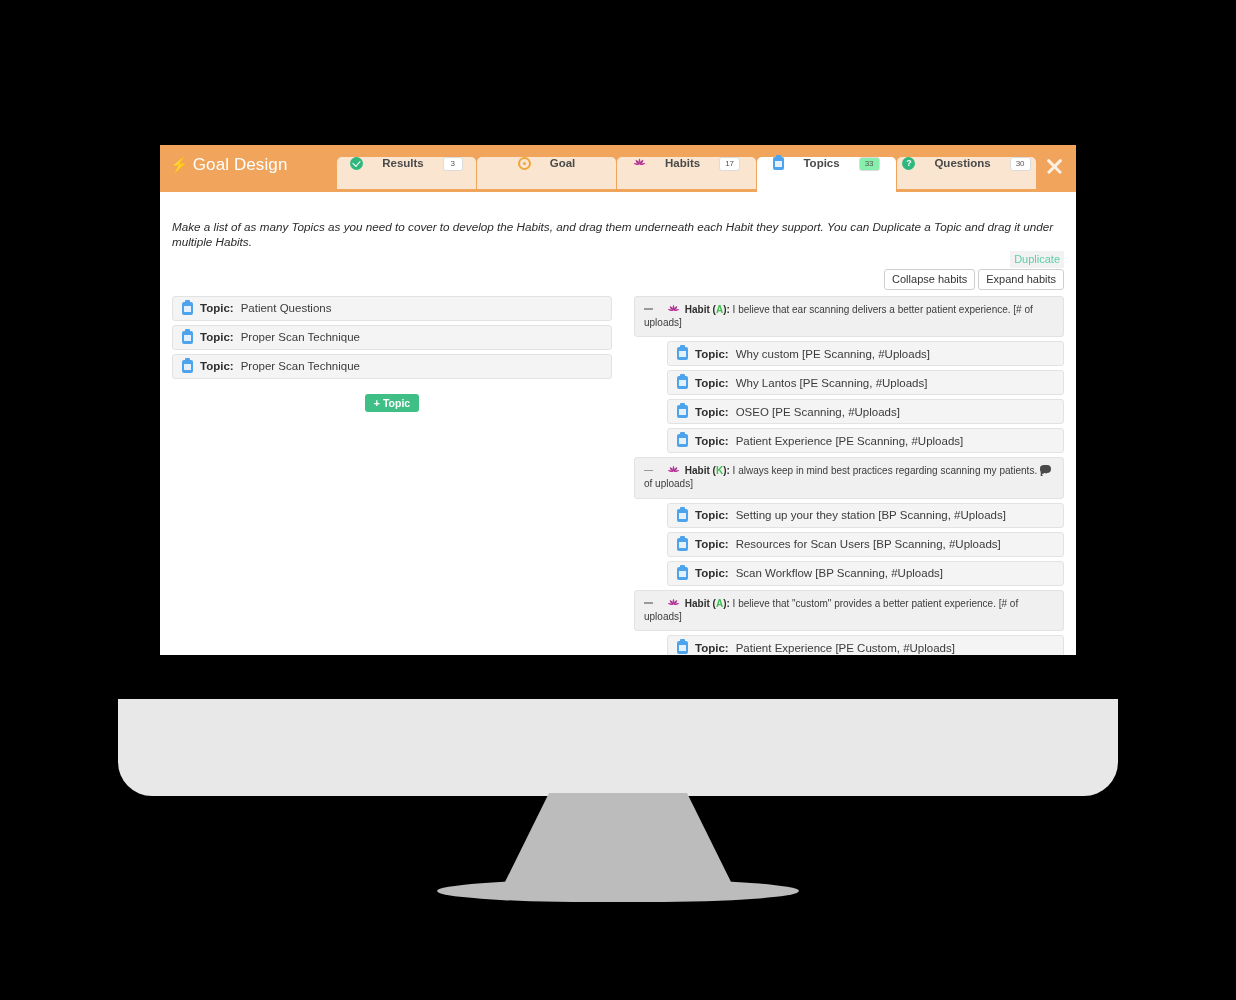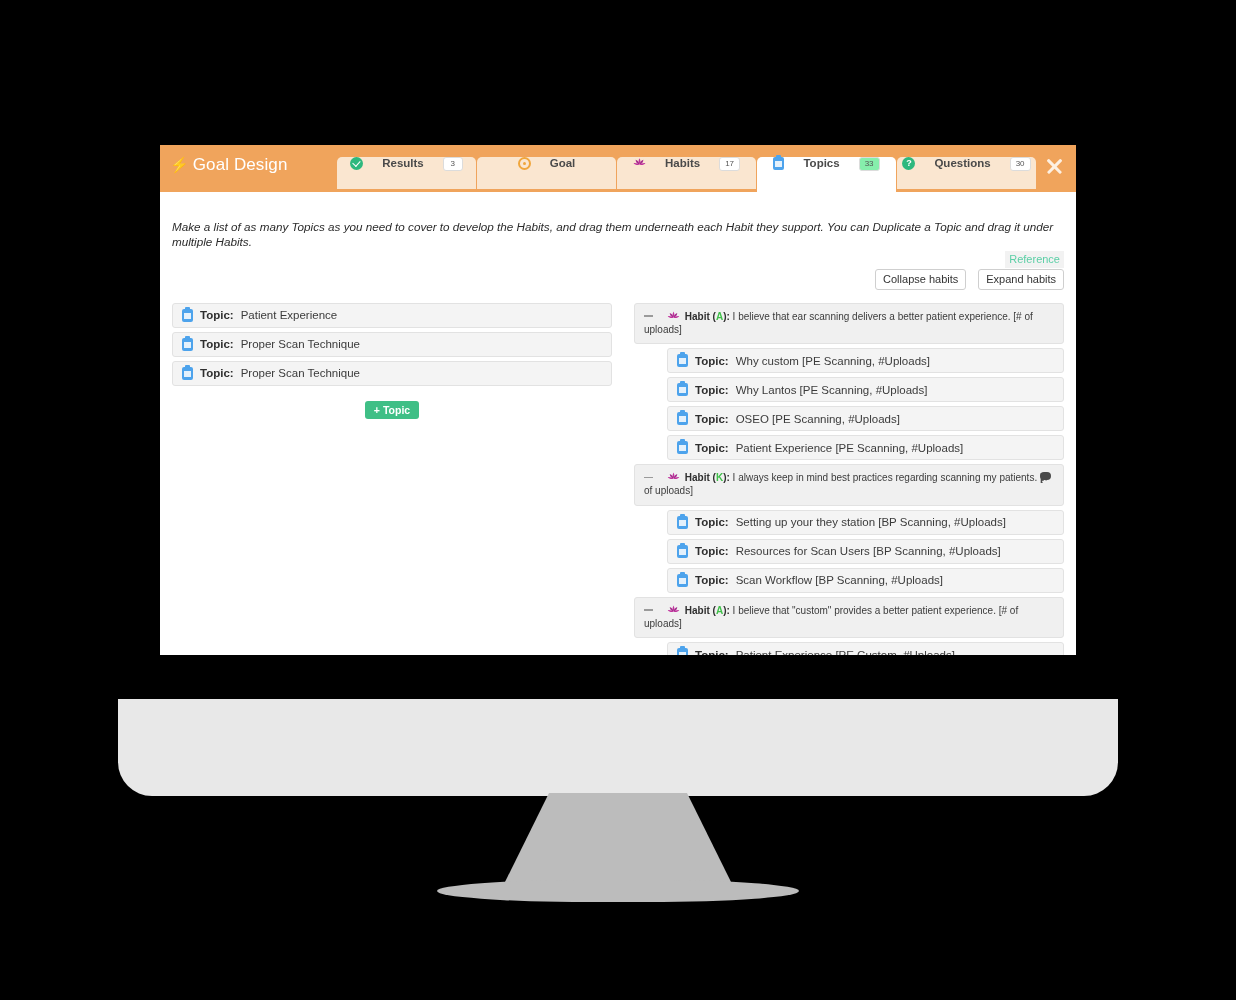--- a/index.html
+++ b/index.html
@@ -213,38 +213,38 @@
   .reference-link {
     color: #5bcfa6;
     font-size: 11px;
     background: #f2f2f2;
     padding: 1px 4px;
     cursor: pointer;
     line-height: 1.35;
   }
   .habit-buttons {
     display: flex;
-    gap: 12px;
+    gap: 3px;
     margin-top: 1px;
   }
   .sm-btn {
     font-size: 11px;
     color: #333;
     background: #ffffff;
     border: 1px solid #cfcfcf;
     border-radius: 3px;
     padding: 2px 7px;
     cursor: pointer;
     line-height: 1.3;
   }
 
   .columns {
     display: flex;
     gap: 22px;
-    margin-top: 13px;
+    margin-top: 6px;
   }
   .col-left { width: 440px; flex: 0 0 440px; }
   .col-right { width: 430px; flex: 0 0 430px; }
 
   
   .topic-row {
     background: #f4f4f4;
     border: 1px solid #e2e2e2;
     border-radius: 3px;
     height: 25px;
@@ -416,35 +416,35 @@
     </div>
 
     <div class="btn-close"></div>
   </div>
 
   <div class="screen-body">
 
     <div class="instructions">Make a list of as many Topics as you need to cover to develop the Habits, and drag them underneath each Habit they support. You can Duplicate a Topic and drag it under multiple Habits.</div>
 
     <div class="toolbar-row">
-      <span class="reference-link">Reference</span>
+      <span class="reference-link">Duplicate</span>
       <div class="habit-buttons">
         <span class="sm-btn">Collapse habits</span>
         <span class="sm-btn">Expand habits</span>
       </div>
     </div>
 
     <div class="columns">
 
       <div class="col-left">
 
         <div class="topic-row">
           <span class="clipboard-icon"></span>
           <span class="lbl-bold">Topic:</span>
-          <span>Patient Experience</span>
+          <span>Patient Questions</span>
         </div>
 
         <div class="topic-row">
           <span class="clipboard-icon"></span>
           <span class="lbl-bold">Topic:</span>
           <span>Proper Scan Technique</span>
         </div>
 
         <div class="topic-row">
           <span class="clipboard-icon"></span>

